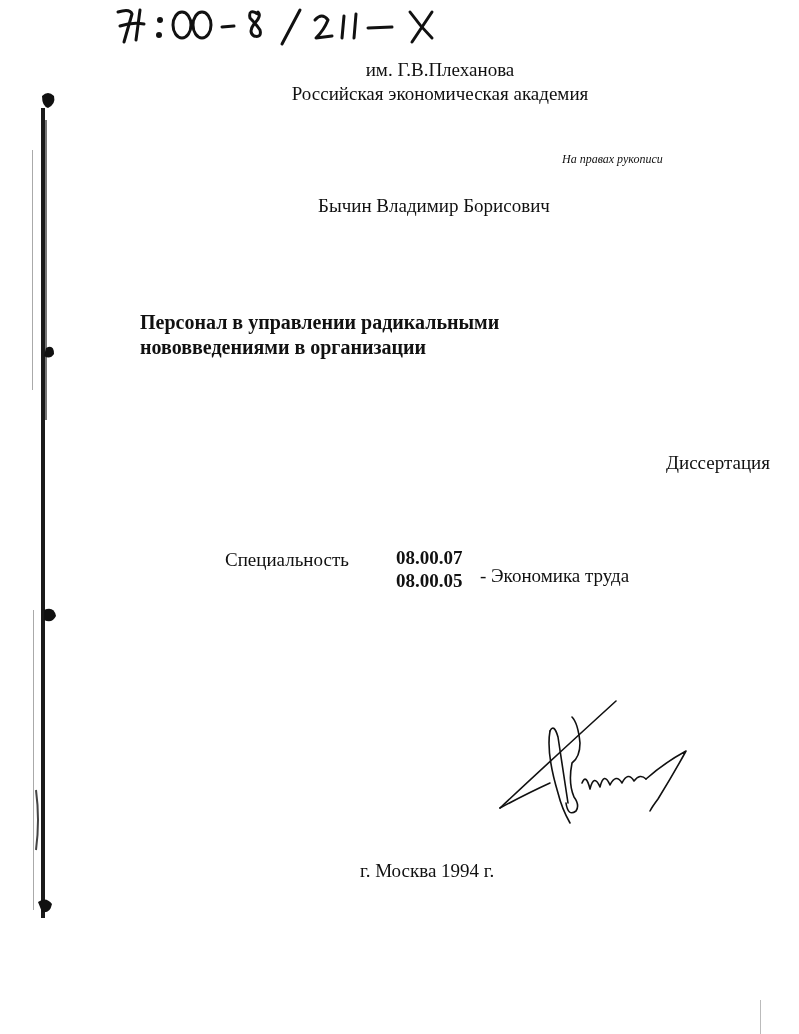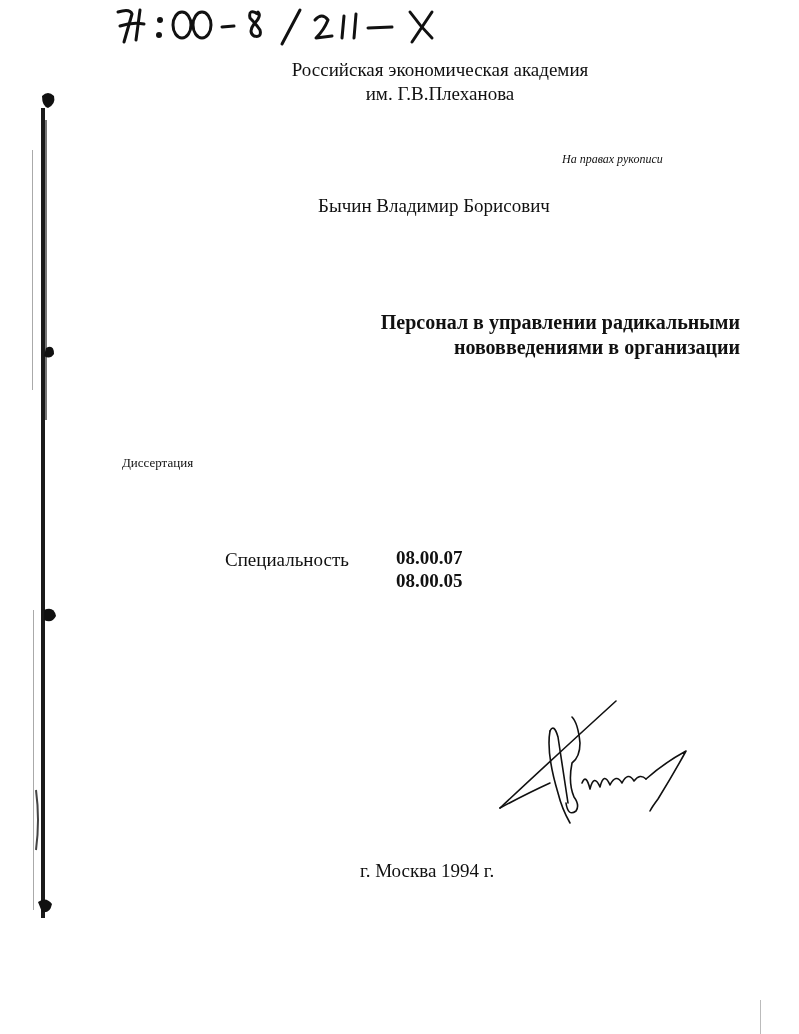--- a/index.html
+++ b/index.html
@@ -45,29 +45,29 @@
       white-space: nowrap;
       text-align: center;
     }
     .title {
       top: 310px;
       left: 140px;
       width: 600px;
       font-size: 20px;
       line-height: 25px;
       font-weight: bold;
-      text-align: right;
+      text-align: left;
     }
     .dissertation {
       top: 451px;
-      left: 122px;
+      left: 110px;
       width: 660px;
-      font-size: 13px;
-      line-height: 23px;
-      text-align: left;
+      font-size: 19px;
+      line-height: 23px;
+      text-align: right;
     }
     .specialty-label {
       top: 548px;
       left: 225px;
       font-size: 19px;
       line-height: 23px;
       white-space: nowrap;
     }
     .specialty-codes {
       top: 546px;
@@ -141,22 +141,22 @@
     <path d="M246 14 L244 38"></path>
 
     <path d="M258 28 L282 27"></path>
 
     <path d="M300 12 Q310 26 322 38"></path>
     <path d="M322 12 L302 42"></path>
   </g>
 </svg>
 
 <div class="abs institution" style="text-align:center;">
+  <div>им. Г.В.Плеханова</div>
   <div>Российская экономическая академия</div>
-  <div>им. Г.В.Плеханова</div>
 </div>
 
 <div class="abs manuscript-rights">На правах рукописи</div>
 
 <div class="abs author">Бычин Владимир Борисович</div>
 
 <div class="abs title">
   <div>Персонал в управлении радикальными</div>
   <div>нововведениями в организации</div>
 </div>
@@ -164,20 +164,21 @@
 <div class="abs dissertation">
   <div>Диссертация</div>
 </div>
 
 <div class="abs specialty-label">Специальность</div>
 <div class="abs specialty-codes">
   <div>08.00.07</div>
   <div>08.00.05</div>
 </div>
 <div class="abs specialty-names">
+  <div>- Экономика труда</div>
 </div>
 
 <svg class="abs signature" viewBox="0 0 210 140">
   <g fill="none" stroke="#111" stroke-width="1.6" stroke-linecap="round" stroke-linejoin="round">
     <path d="M12 115 Q60 70 128 8"></path>
     <path d="M12 115 Q40 100 62 90"></path>
     <path d="M62 38 Q58 60 70 100 Q74 116 82 130"></path>
     <path d="M62 38 Q66 30 70 44 Q74 70 80 110"></path>
     <path d="M84 24 Q90 30 92 50 Q92 64 84 70 Q80 90 86 104 Q92 112 88 118 Q80 124 78 110"></path>
     <path d="M94 90 Q98 80 102 96 Q106 80 112 94 Q116 78 122 92 Q128 80 134 90 Q140 78 146 88 Q152 80 158 86"></path>

